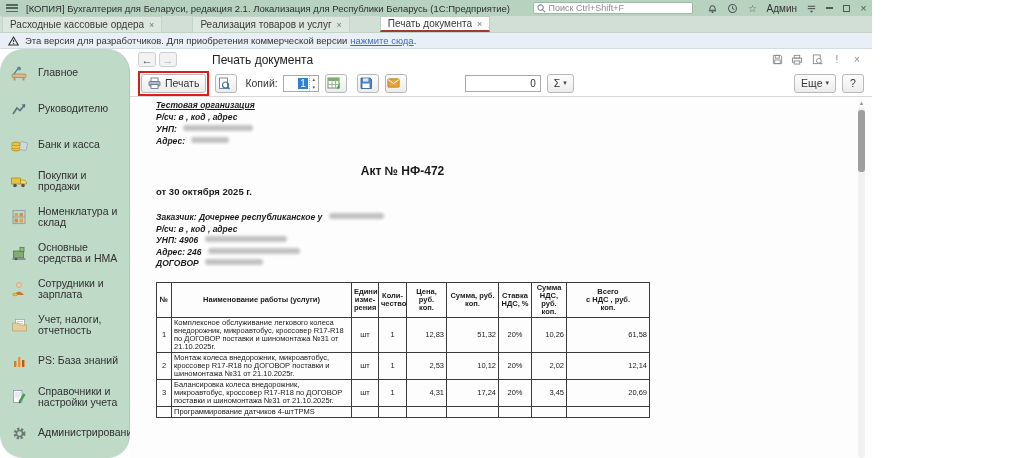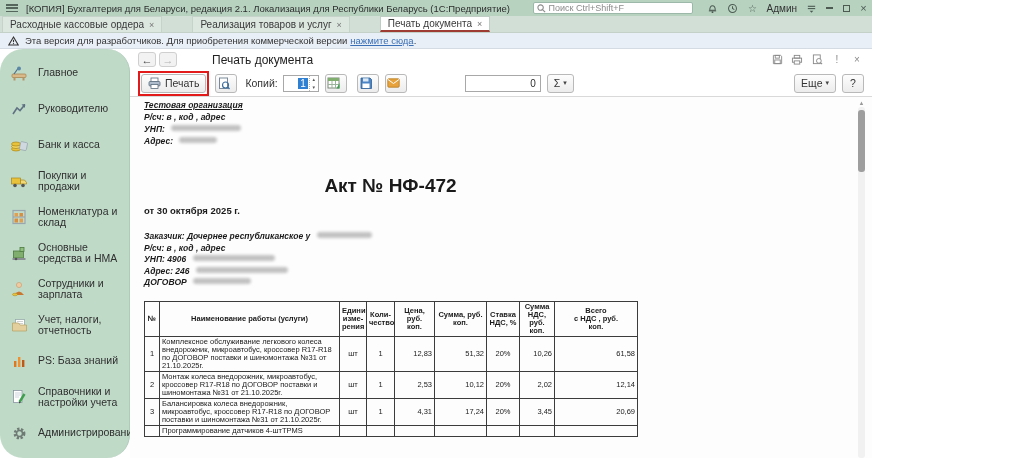--- a/index.html
+++ b/index.html
@@ -62,25 +62,25 @@
   .spin-val { flex:1; display:flex; align-items:center; justify-content:flex-end; font-size:10px; padding-right:1px; }
   .spin-val span { background:#2f7fd3; color:#fff; padding:0 2px; }
   .spin-arrows { width:9px; border-left:1px dotted #b5b5b5; display:flex; flex-direction:column; }
   .spin-arrows div { flex:1; display:flex; align-items:center; justify-content:center; font-size:5px; color:#555; }
   .numfield { width:76px; height:17px; border:1px solid #a8a8a8; background:#fff; display:flex; align-items:center; justify-content:flex-end; font-size:10px; padding-right:4px; margin-left:58px; }
   .gap6 { width:6px; } .gap10 { width:10px; }
   .tool-spacer { flex:1; }
   .caret { font-size:7px; margin-left:3px; color:#444; }
 
   
-  .docarea { flex:1; position:relative; background:#fdfdfd; overflow:hidden; padding:2px 0 0 14px; }
+  .docarea { flex:1; position:relative; background:#fdfdfd; overflow:hidden; padding:2px 0 0 26px; }
   .doc { color:#1a1a1a; }
   .org-line { font-size:8.5px; font-weight:bold; font-style:italic; line-height:12px; }
   .org-name { text-decoration:underline; }
-  .act-title { width:493px; text-align:center; font-size:19px; font-weight:bold; margin-top:28px; }
+  .act-title { width:493px; text-align:center; font-size:12px; font-weight:bold; margin-top:17px; }
   .act-date { font-size:9.5px; font-weight:bold; margin-top:8px; }
   .cust { margin-top:15px; }
   .cust-line { font-size:8.5px; font-weight:bold; font-style:italic; line-height:11.5px; }
   .redact { display:inline-block; height:6px; background:#909090; opacity:.55; filter:blur(1.5px); border-radius:3px; vertical-align:1px; margin-left:4px; }
 
   table.act { border-collapse:collapse; margin-top:12px; table-layout:fixed; width:493px; }
   table.act th, table.act td { border:1px solid #3c3c3c; font-size:7.5px; line-height:8px; padding:1px 2px; overflow:hidden; }
   table.act th { font-weight:bold; text-align:center; vertical-align:middle; white-space:pre-line; }
   td.c0 { text-align:center; } td.c1 { text-align:left; vertical-align:middle; }
   td.c2, td.c3, td.c6 { text-align:center; vertical-align:middle; }

